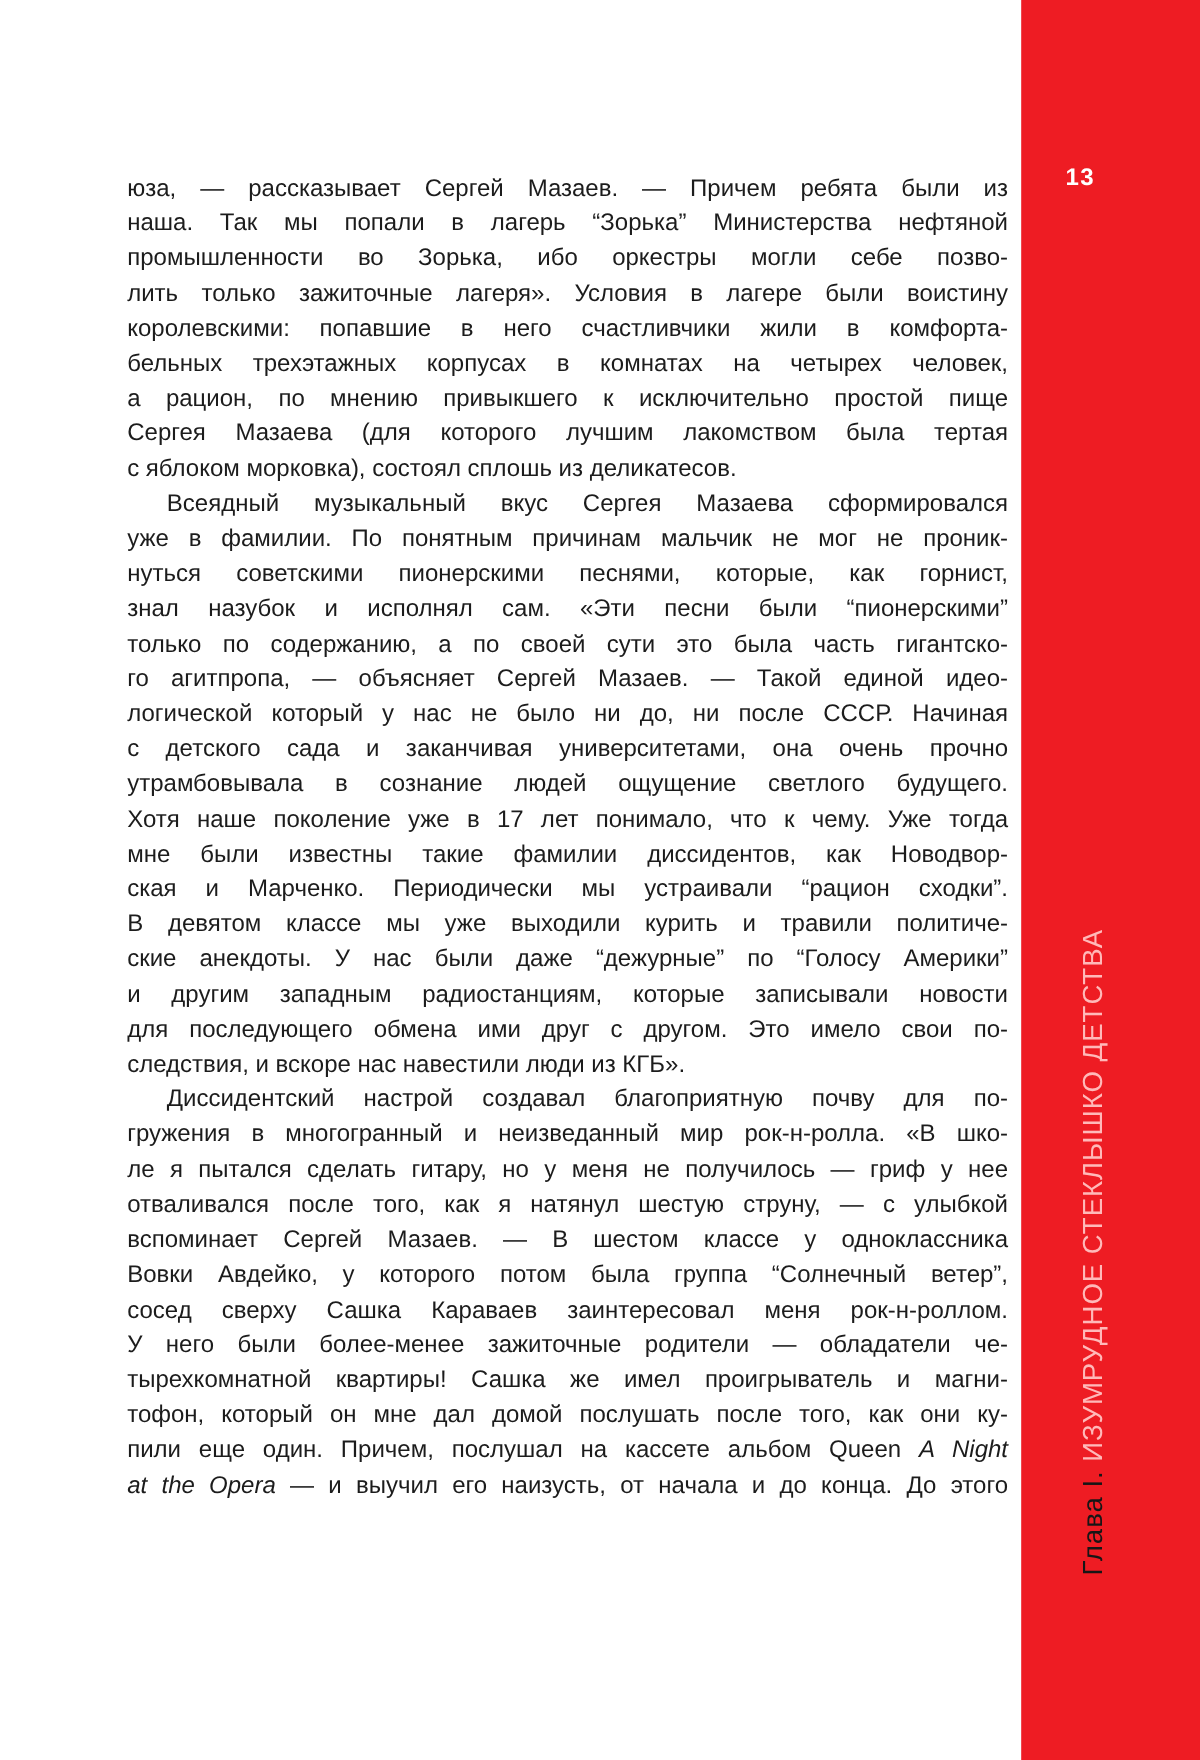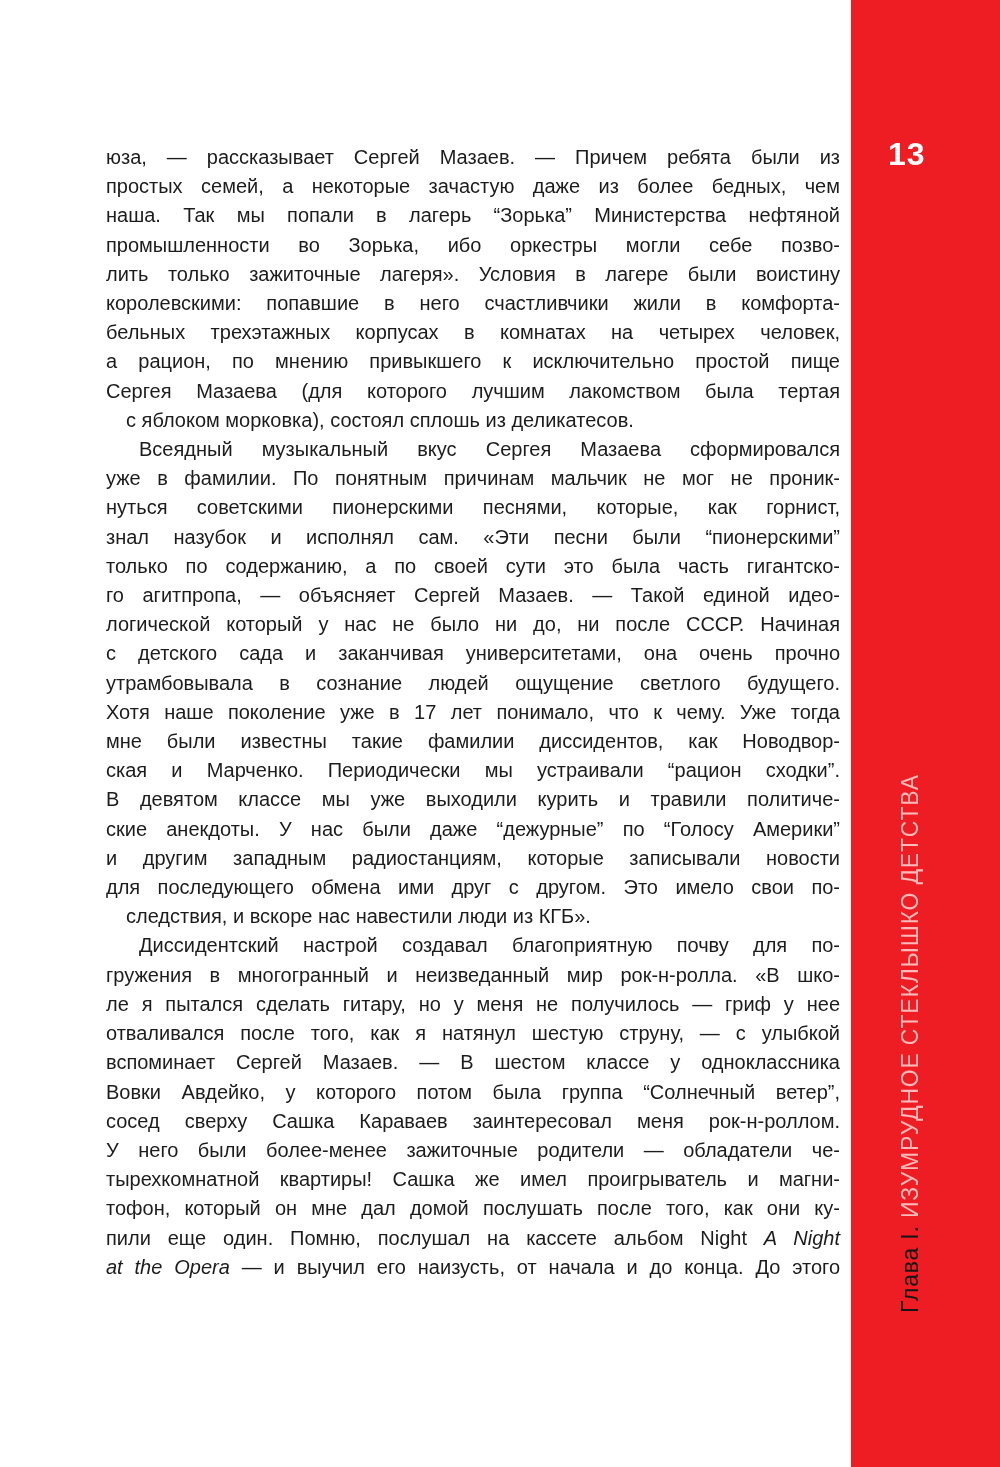--- a/index.html
+++ b/index.html
@@ -24,21 +24,21 @@
     top: 0;
     width: 149px;
     height: 1467px;
     background: var(--accent, #ee1c23);
   }
   .page-number {
     position: absolute;
     left: 37px;
     top: 138px;
     color: #ffffff;
-    font-size: 32px;
+    font-size: 20px;
     font-weight: 700;
     letter-spacing: 1px;
     line-height: 1;
   }
   .vtitle {
     position: absolute;
     left: 46px;
     top: 1313px;
     transform: rotate(-90deg);
     transform-origin: 0 0;
@@ -59,33 +59,32 @@
   }
   .paragraph { margin: 0; }
   .line {
     font-size: 20px;
     line-height: 29.2px;
     color: var(--ink, #1c1c1c);
     text-align: justify;
     text-align-last: justify;
     white-space: normal;
   }
-  .line.end { text-align-last: left; margin-left: 20px; }
+  .line.end { text-align-last: left; }
   .line.indent { text-indent: 33px; }
   .em { font-style: italic; }
 </style>
 </head>
 <body>
 
 <div class="page">
 
   <div class="text-col">
       <div class="paragraph">
         <div class="line"><span>юза, — рассказывает Сергей Мазаев. — Причем ребята были из</span></div>
-        <div class="line"><span>простых семей, а некоторые зачастую даже из более бедных, чем</span></div>
         <div class="line"><span>наша. Так мы попали в лагерь “Зорька” Министерства нефтяной</span></div>
         <div class="line"><span>промышленности во Зорька, ибо оркестры могли себе позво-</span></div>
         <div class="line"><span>лить только зажиточные лагеря». Условия в лагере были воистину</span></div>
         <div class="line"><span>королевскими: попавшие в него счастливчики жили в комфорта-</span></div>
         <div class="line"><span>бельных трехэтажных корпусах в комнатах на четырех человек,</span></div>
         <div class="line"><span>а рацион, по мнению привыкшего к исключительно простой пище</span></div>
         <div class="line"><span>Сергея Мазаева (для которого лучшим лакомством была тертая</span></div>
         <div class="line end"><span>с яблоком морковка), состоял сплошь из деликатесов.</span></div>
       </div>
       <div class="paragraph">
@@ -111,21 +110,21 @@
         <div class="line indent"><span>Диссидентский настрой создавал благоприятную почву для по-</span></div>
         <div class="line"><span>гружения в многогранный и неизведанный мир рок-н-ролла. «В шко-</span></div>
         <div class="line"><span>ле я пытался сделать гитару, но у меня не получилось — гриф у нее</span></div>
         <div class="line"><span>отваливался после того, как я натянул шестую струну, — с улыбкой</span></div>
         <div class="line"><span>вспоминает Сергей Мазаев. — В шестом классе у одноклассника</span></div>
         <div class="line"><span>Вовки Авдейко, у которого потом была группа “Солнечный ветер”,</span></div>
         <div class="line"><span>сосед сверху Сашка Караваев заинтересовал меня рок-н-роллом.</span></div>
         <div class="line"><span>У него были более-менее зажиточные родители — обладатели че-</span></div>
         <div class="line"><span>тырехкомнатной квартиры! Сашка же имел проигрыватель и магни-</span></div>
         <div class="line"><span>тофон, который он мне дал домой послушать после того, как они ку-</span></div>
-        <div class="line"><span>пили еще один. Помню, послушал на кассете альбом Night </span><span class="em">A Night</span></div>
+        <div class="line"><span>пили еще один. Причем, послушал на кассете альбом Queen </span><span class="em">A Night</span></div>
         <div class="line"><span class="em">at the Opera</span><span> — и выучил его наизусть, от начала и до конца. До этого</span></div>
       </div>
     </div>
 
   <div class="red-band">
     <div class="page-number">13</div>
     <div class="vtitle">
       <span class="chapter-label">Глава I.</span>
       <span class="chapter-title"> ИЗУМРУДНОЕ СТЕКЛЫШКО ДЕТСТВА</span>
     </div>

